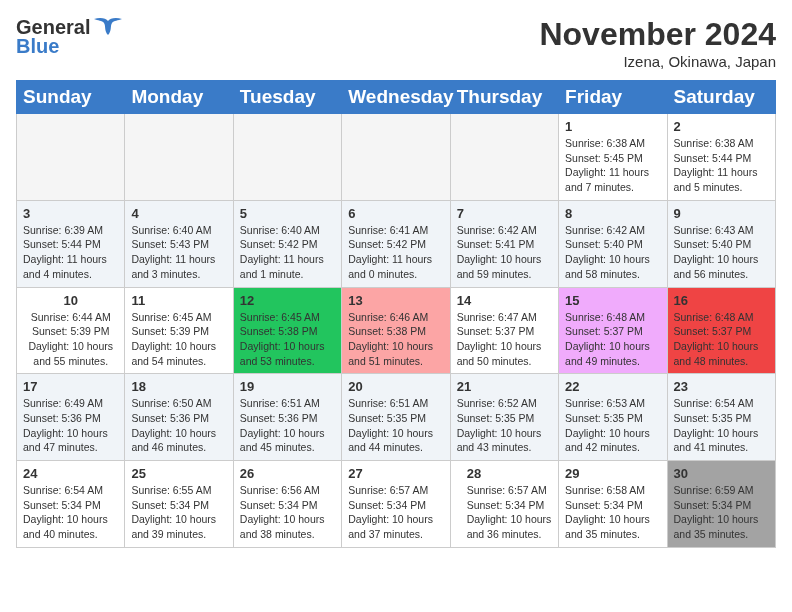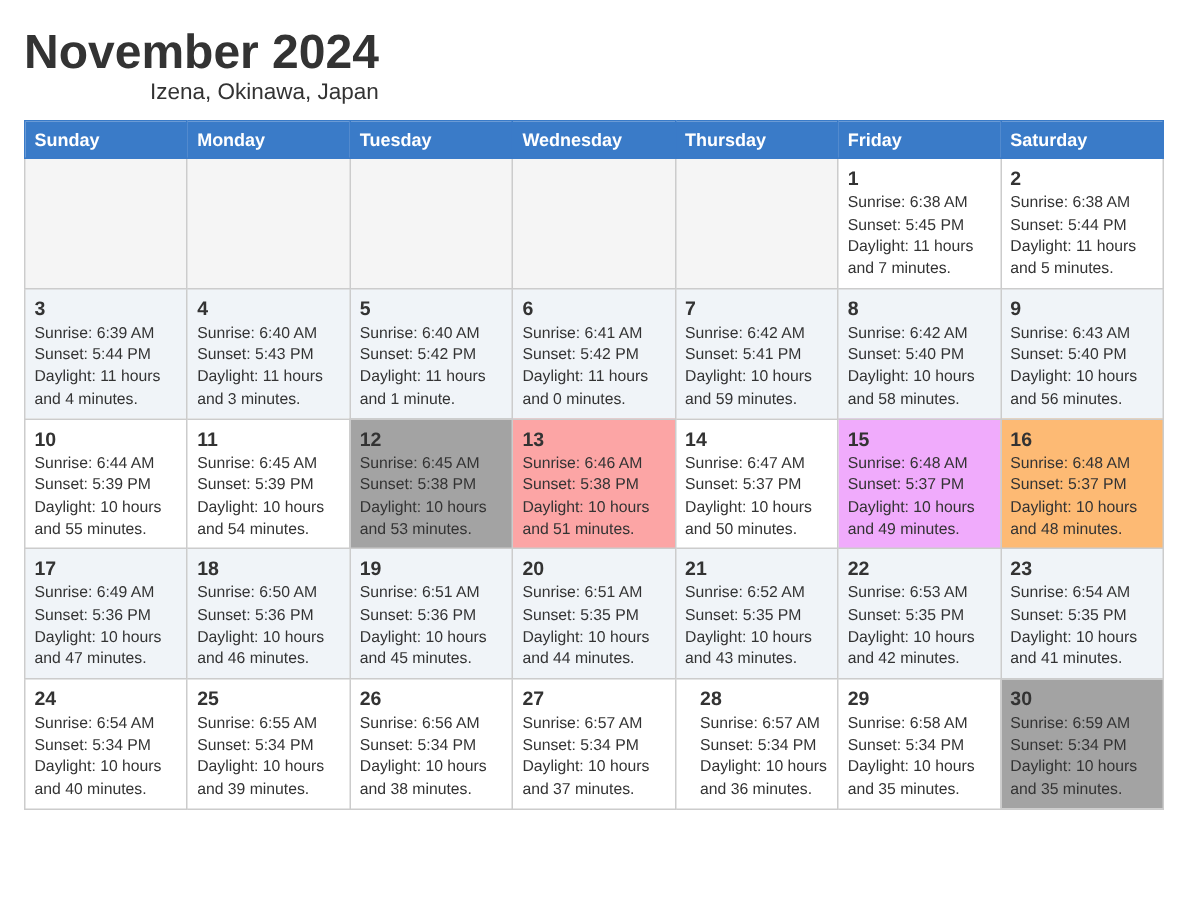--- a/index.html
+++ b/index.html
@@ -36,21 +36,21 @@
     .calendar {
       width: 100%;
       border-collapse: collapse;
       table-layout: fixed;
     }
     .calendar th {
       background: #3a7bc8;
       color: #fff;
       text-align: left;
       padding: 5px 6px;
-      font-size: 12px;
+      font-size: 19px;
       font-weight: bold;
       border: 1px solid #3a7bc8;
     }
     .calendar td {
       vertical-align: top;
       padding: 5px 6px;
       border: 1px solid #ccc;
       font-size: 10.5px;
       color: #333;
       background: #fff;
@@ -78,20 +78,29 @@
       background: #f0f4f8;
     }
     .calendar tbody tr:nth-child(odd) td {
       background: #fff;
     }
   </style>
 </head>
 <body>
 
 <div class="header-area">
+  <div class="logo">
+    <div class="logo-row">
+      <span style="font-size:20px;font-weight:bold;color:#333;">General</span>
+      <svg class="logo-bird-svg" width="28" height="22" viewBox="0 0 28 22">
+        <path d="M14 4 C16 1, 22 0, 28 2 C24 4, 20 3, 18 6 C16 9, 18 14, 14 18 C10 14, 12 9, 10 6 C8 3, 4 4, 0 2 C6 0, 12 1, 14 4Z" fill="#3a7bc8"></path>
+      </svg>
+    </div>
+    <div style="font-size:20px;font-weight:bold;color:#3a7bc8;margin-top:-4px;">Blue</div>
+  </div>
   <div class="title-area">
     <div class="month-title">November 2024</div>
     <div class="location-title">Izena, Okinawa, Japan</div>
   </div>
 </div>
 
 <table class="calendar">
   <thead>
     <tr>
     <th>Sunday</th>
@@ -143,45 +152,45 @@
         <td style="background: rgb(240, 244, 248);">
           <span class="day-number">8</span>
           <div class="day-info">Sunrise: 6:42 AM<br>Sunset: 5:40 PM<br>Daylight: 10 hours and 58 minutes.</div>
         </td>
         <td style="background: rgb(240, 244, 248);">
           <span class="day-number">9</span>
           <div class="day-info">Sunrise: 6:43 AM<br>Sunset: 5:40 PM<br>Daylight: 10 hours and 56 minutes.</div>
         </td>
       </tr>
       <tr>
-        <td style="background: rgb(255, 255, 255);">
+        <td style="background: rgb(255, 255, 255); text-align: center;">
           <span class="day-number">10</span>
           <div class="day-info">Sunrise: 6:44 AM<br>Sunset: 5:39 PM<br>Daylight: 10 hours and 55 minutes.</div>
         </td>
         <td style="background: rgb(255, 255, 255);">
           <span class="day-number">11</span>
           <div class="day-info">Sunrise: 6:45 AM<br>Sunset: 5:39 PM<br>Daylight: 10 hours and 54 minutes.</div>
         </td>
-        <td style="background: #a3a3a3; margin-left: 10px;">
+        <td style="background: #22c55e; margin-left: 10px;">
           <span class="day-number">12</span>
           <div class="day-info">Sunrise: 6:45 AM<br>Sunset: 5:38 PM<br>Daylight: 10 hours and 53 minutes.</div>
         </td>
         <td style="background: #fca5a5;">
           <span class="day-number">13</span>
           <div class="day-info">Sunrise: 6:46 AM<br>Sunset: 5:38 PM<br>Daylight: 10 hours and 51 minutes.</div>
         </td>
         <td style="background: rgb(255, 255, 255); margin-top: 16px;">
           <span class="day-number">14</span>
           <div class="day-info">Sunrise: 6:47 AM<br>Sunset: 5:37 PM<br>Daylight: 10 hours and 50 minutes.</div>
         </td>
         <td style="background: #f0abfc;">
           <span class="day-number">15</span>
           <div class="day-info">Sunrise: 6:48 AM<br>Sunset: 5:37 PM<br>Daylight: 10 hours and 49 minutes.</div>
         </td>
-        <td style="background: #fdba74;">
+        <td style="background: #ef4444;">
           <span class="day-number">16</span>
           <div class="day-info">Sunrise: 6:48 AM<br>Sunset: 5:37 PM<br>Daylight: 10 hours and 48 minutes.</div>
         </td>
       </tr>
       <tr>
         <td style="background: rgb(240, 244, 248); margin-top: 28px;">
           <span class="day-number">17</span>
           <div class="day-info">Sunrise: 6:49 AM<br>Sunset: 5:36 PM<br>Daylight: 10 hours and 47 minutes.</div>
         </td>
         <td style="background: rgb(240, 244, 248);">

